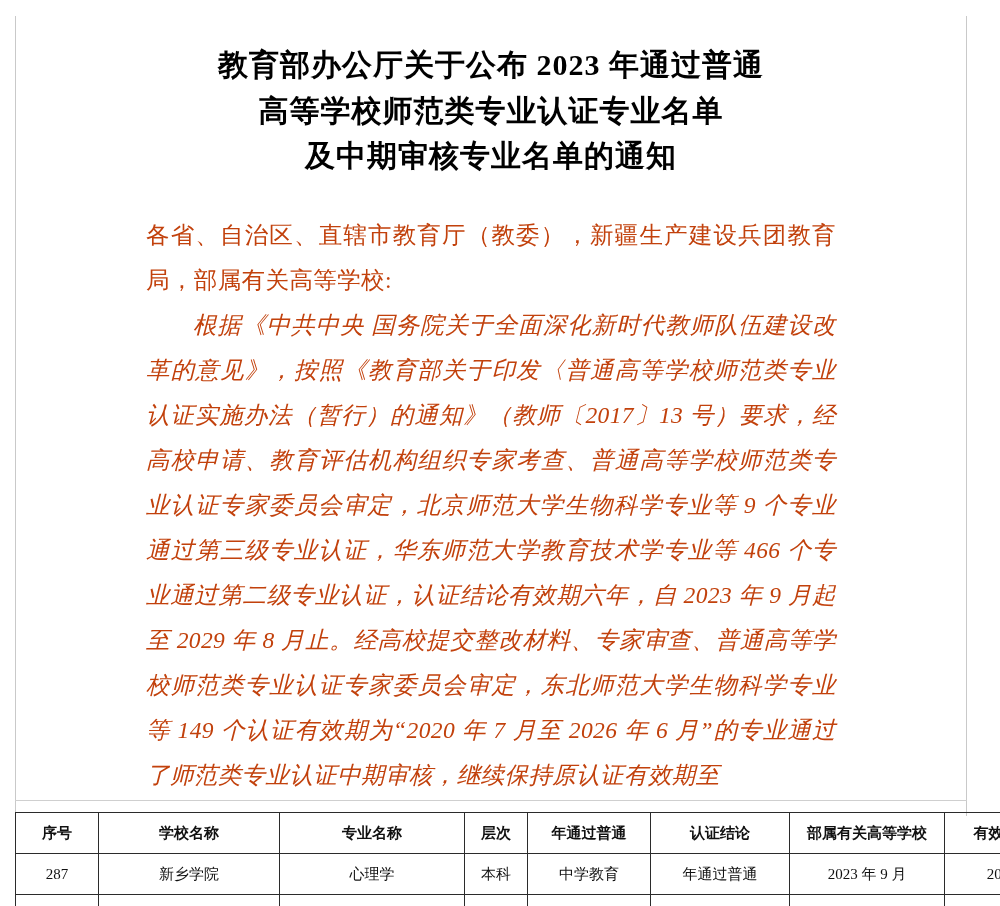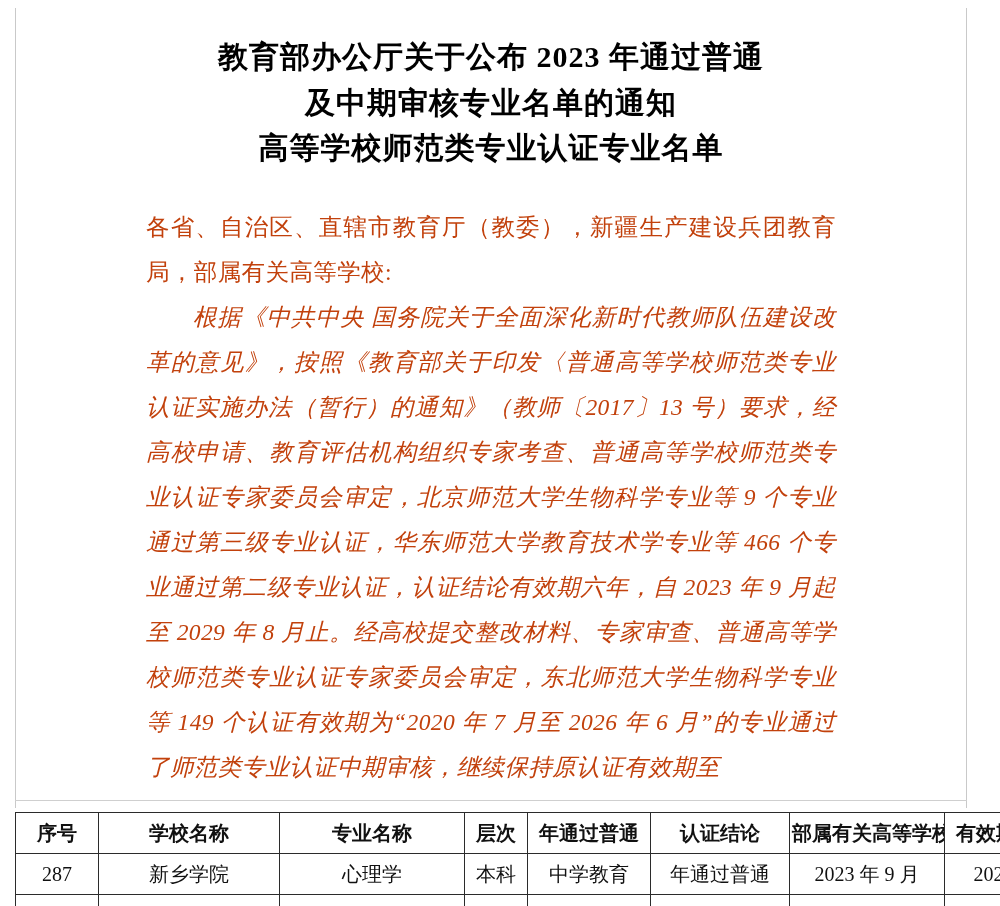--- a/index.html
+++ b/index.html
@@ -17,21 +17,21 @@
   .page {
     position: relative;
     width: 1000px;
     height: 906px;
     background: #ffffff;
   }
   
   .sheet {
     position: absolute;
     left: 15px;
-    top: 8px;
+    top: 16px;
     width: 952px;
     height: 800px;
     border-left: 1px solid #c9c9c9;
     border-right: 1px solid #c9c9c9;
     background: #fff;
     box-sizing: border-box;
   }
   .doc-title {
     margin: 26px 0 0 0;
     text-align: center;
@@ -72,21 +72,21 @@
   }
   table.listing {
     border-collapse: collapse;
     width: 952px;
     table-layout: fixed;
     font-family: "Liberation Serif", "DejaVu Serif", serif;
   }
   table.listing th, table.listing td {
     border: 1px solid #2b2b2b;
     text-align: center;
-    font-size: 20px;
+    font-size: 15px;
     height: 40px;
     padding: 0 2px;
     color: #111;
     white-space: nowrap;
     overflow: hidden;
   }
   table.listing th {
     font-weight: bold;
   }
   table.listing td {
@@ -114,22 +114,22 @@
 </style>
 </head>
 <body>
 
 <div class="page">
 
   <div class="sheet">
 
     <div class="doc-title">
       <span class="tline">教育部办公厅关于公布 2023 年通过普通</span>
+      <span class="tline">高等学校师范类专业认证专业名单</span>
       <span class="tline">及中期审核专业名单的通知</span>
-      <span class="tline">高等学校师范类专业认证专业名单</span>
     </div>
 
     <div class="body-text">
       <p>各省、自治区、直辖市教育厅（教委），新疆生产建设兵团教育局，部属有关高等学校:</p>
       <p class="indent">根据《中共中央 国务院关于全面深化新时代教师队伍建设改革的意见》，按照《教育部关于印发〈普通高等学校师范类专业认证实施办法（暂行）的通知》（教师〔2017〕13 号）要求，经高校申请、教育评估机构组织专家考查、普通高等学校师范类专业认证专家委员会审定，北京师范大学生物科学专业等 9 个专业通过第三级专业认证，华东师范大学教育技术学专业等 466 个专业通过第二级专业认证，认证结论有效期六年，自 2023 年 9 月起至 2029 年 8 月止。经高校提交整改材料、专家审查、普通高等学校师范类专业认证专家委员会审定，东北师范大学生物科学专业等 149 个认证有效期为“2020 年 7 月至 2026 年 6 月”的专业通过了师范类专业认证中期审核，继续保持原认证有效期至</p>
     </div>
 
   </div>
 
   <div class="hline-top"></div>

